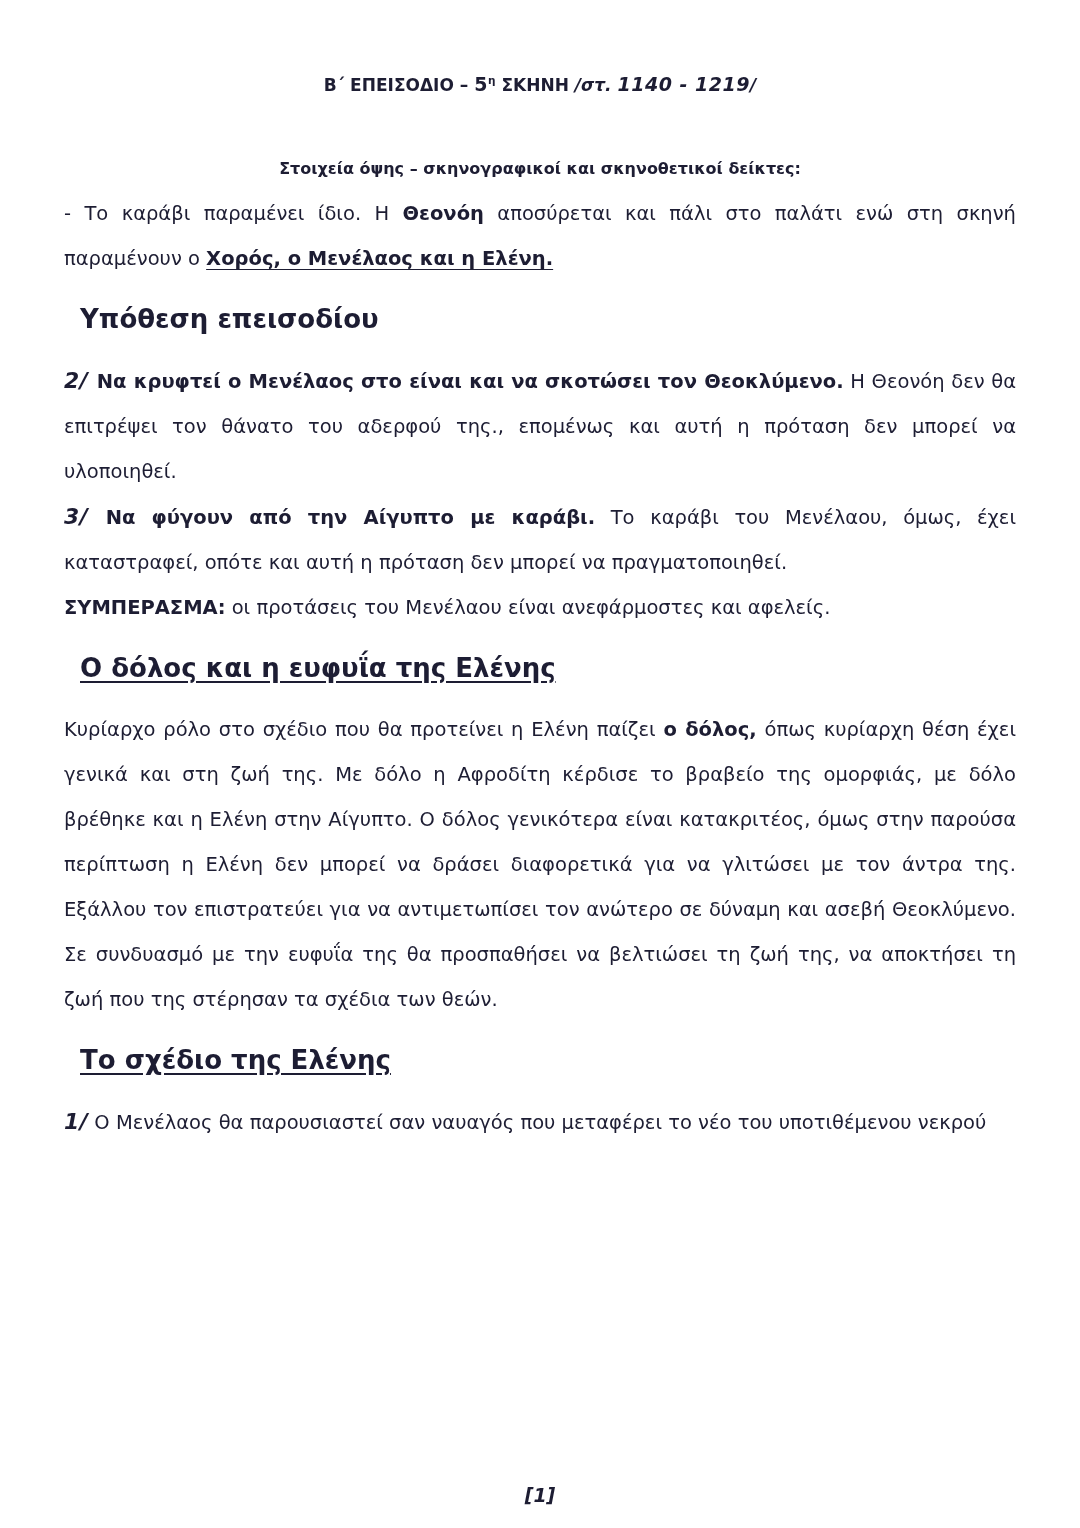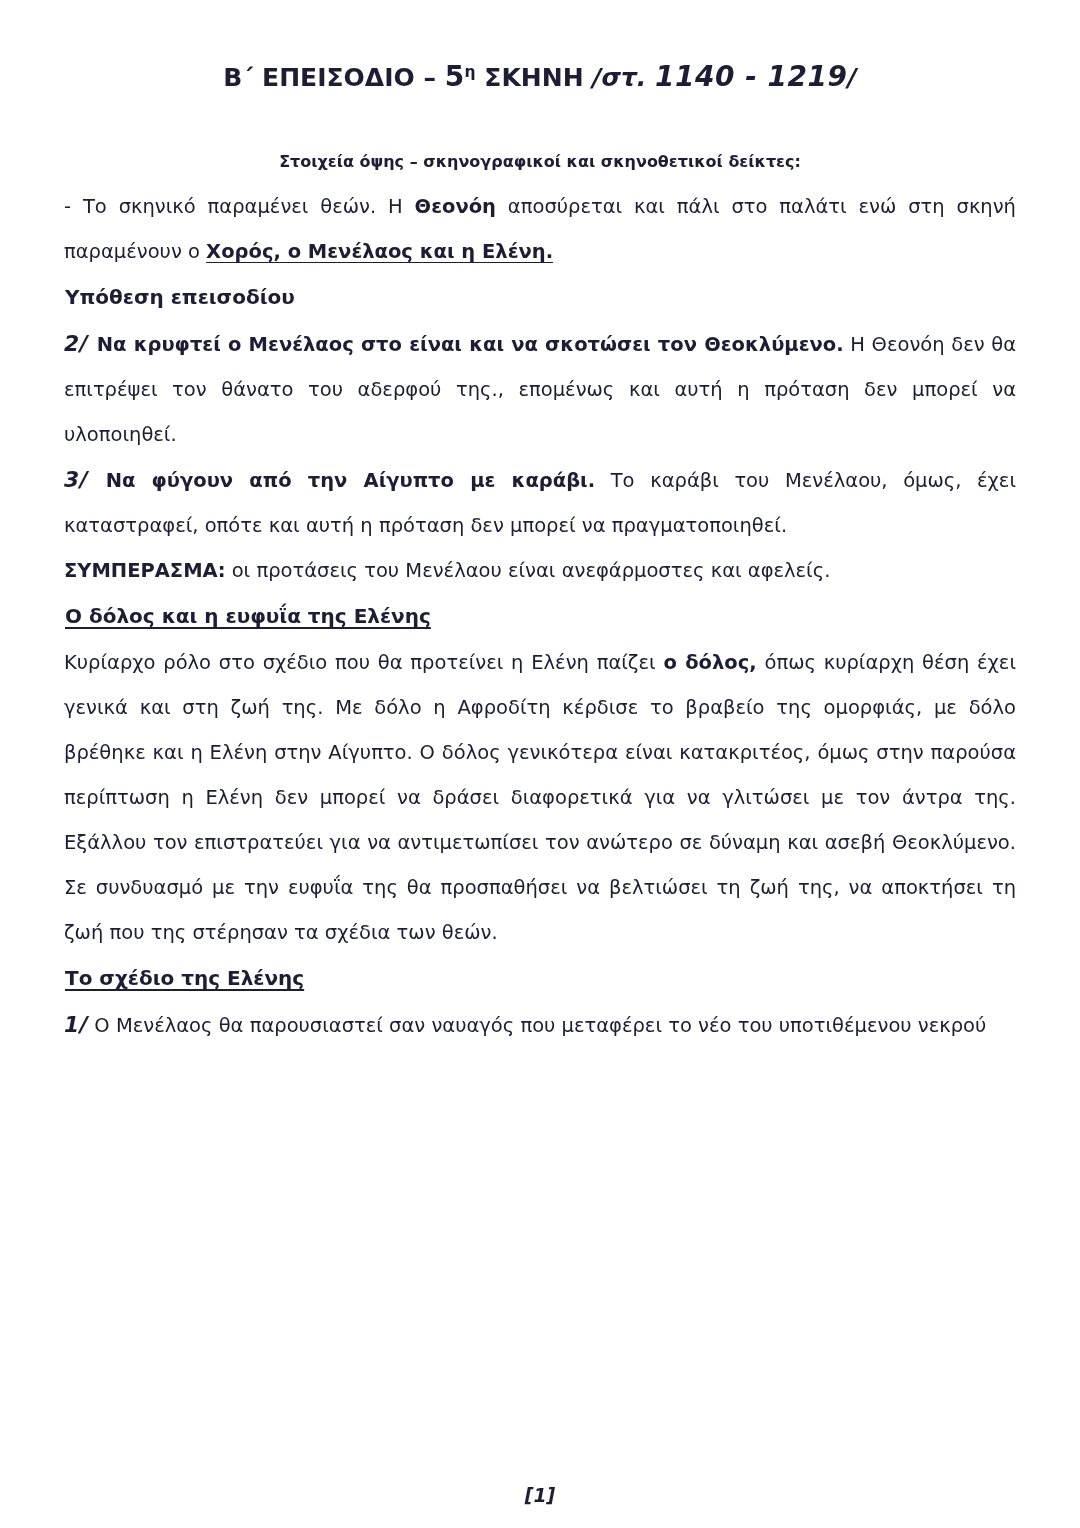--- a/index.html
+++ b/index.html
@@ -10,43 +10,43 @@
     font-family:"DejaVu Sans","Liberation Sans",sans-serif;
     color:#1d1d33;font-size:19.5px;
   }
   .b{font-weight:700;}
   .u{text-decoration:underline;text-underline-offset:4px;}
   .i{font-style:italic;}
   .fancy{font-size:1.12em;letter-spacing:0.5px;}
   sup{font-size:0.62em;vertical-align:super;line-height:0;}
 
   .title{
-    margin:0 0 46px 0;text-align:center;font-size:25px;font-weight:400;line-height:30px;
+    margin:7px 0 46px 0;text-align:center;font-size:17px;font-weight:400;line-height:30px;
   }
   .theme{margin:0 0 42px 0;line-height:45px;}
   .center-heading{margin:0;text-align:center;font-size:16px;line-height:45px;font-weight:400;}
   p.body{margin:0;text-align:justify;line-height:45px;}
-  h3.sub{margin:1px;font-size:20px;line-height:45px;font-weight:400;}
+  h3.sub{margin:16px;font-size:26px;line-height:45px;font-weight:400;}
   .gap-top{margin-top:28px;}
   .gap-top-lg{margin-top:36px;}
   .page-number{
     position:absolute;left:0;bottom:22px;width:100%;text-align:center;
     font-weight:700;font-size:19px;font-style:italic;
   }
 </style>
 </head>
 <body>
 
 <div class="page">
 
   <h1 class="title"><span class="b">Β΄ ΕΠΕΙΣΟΔΙΟ – </span><span class="b fancy">5</span><sup class="b">η</sup><span class="b">  ΣΚΗΝΗ </span><span class="b i">/στ. </span><span class="b i fancy">1140 - 1219</span><span class="b i">/</span></h1>
 
 
   <h2 class="center-heading"><span class="b">Στοιχεία όψης – σκηνογραφικοί και σκηνοθετικοί δείκτες:</span></h2>
-  <p class="body"><span>- Το σκηνικό παραμένει θεών. Η </span><span class="b">Θεονόη</span><span> αποσύρεται και πάλι στο παλάτι ενώ στη σκηνή παραμένουν ο </span><span class="b u">Χορός, ο Μενέλαος και η Ελένη.</span></p>
+  <p class="body"><span>- Το καράβι παραμένει ίδιο. Η </span><span class="b">Θεονόη</span><span> αποσύρεται και πάλι στο παλάτι ενώ στη σκηνή παραμένουν ο </span><span class="b u">Χορός, ο Μενέλαος και η Ελένη.</span></p>
 
   <h3 class="sub gap-top"><span class="b">Υπόθεση επεισοδίου</span></h3>
 
   <p class="body"><span class="b i fancy">2/ </span><span class="b">Να κρυφτεί ο Μενέλαος στο είναι και να σκοτώσει τον Θεοκλύμενο.</span><span> Η Θεονόη δεν θα επιτρέψει τον θάνατο του αδερφού της., επομένως και αυτή η πρόταση δεν μπορεί να υλοποιηθεί.</span></p>
   <p class="body"><span class="b i fancy">3/ </span><span class="b">Να φύγουν από την Αίγυπτο με καράβι.</span><span> Το καράβι του Μενέλαου, όμως, έχει καταστραφεί, οπότε και αυτή η πρόταση δεν μπορεί να πραγματοποιηθεί.</span></p>
   <p class="body"><span class="b">ΣΥΜΠΕΡΑΣΜΑ:</span><span> οι προτάσεις του Μενέλαου είναι ανεφάρμοστες και αφελείς.</span></p>
 
   <h3 class="sub gap-top-lg"><span class="b u">Ο δόλος και η ευφυΐα της Ελένης</span></h3>
   <p class="body"><span>Κυρίαρχο ρόλο στο σχέδιο που θα προτείνει η Ελένη παίζει </span><span class="b">ο δόλος,</span><span> όπως κυρίαρχη θέση έχει γενικά και στη ζωή της. Με δόλο η Αφροδίτη κέρδισε το βραβείο της ομορφιάς, με δόλο βρέθηκε και η Ελένη στην Αίγυπτο.  Ο δόλος γενικότερα είναι κατακριτέος, όμως στην παρούσα περίπτωση η Ελένη δεν μπορεί να δράσει διαφορετικά για να γλιτώσει με τον άντρα της. Εξάλλου τον επιστρατεύει για να αντιμετωπίσει τον ανώτερο σε δύναμη και ασεβή Θεοκλύμενο. Σε συνδυασμό με την ευφυΐα της θα προσπαθήσει να βελτιώσει τη ζωή της, να αποκτήσει τη ζωή που της στέρησαν τα σχέδια των θεών.</span></p>
 

